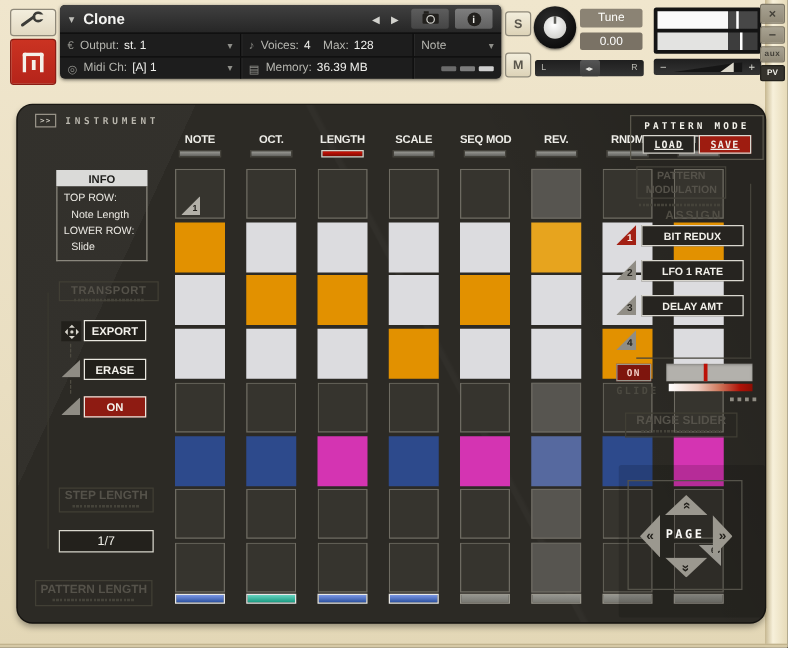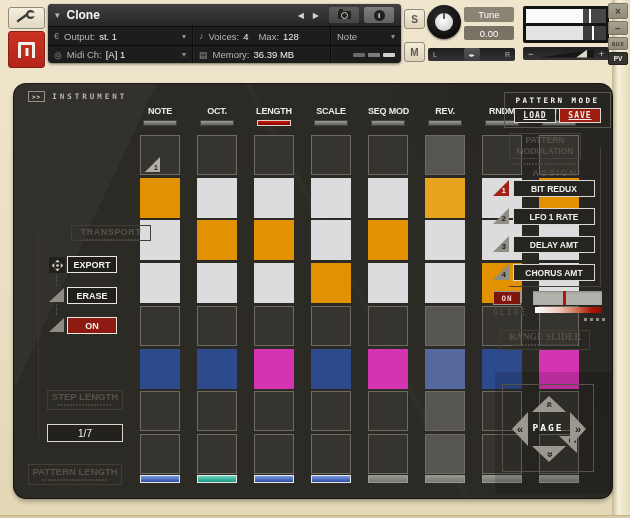--- a/index.html
+++ b/index.html
@@ -142,21 +142,21 @@
   .info-box { position:absolute; left:31px; top:52px; width:73px; }
   .info-hdr { height:13px; background:#dadad8; color:#1d1d1b; font-size:9px; font-weight:bold;
     display:flex; align-items:center; justify-content:center; }
   .info-body { border:1px solid #8a877d; border-top:none; padding:3px 2px 4px; font-size:8.5px; color:#ebe9e3; line-height:13px; }
   .info-line { padding-left:3px; white-space:nowrap; }
   .info-line.indent { padding-left:9px; }
 
   .lab-box { position:absolute; border:1px solid #413f35; color:#55524a; font-weight:bold; text-align:center; }
   .fineprint { display:block; height:2px; margin:1px auto 2px; width:72%;
     background:repeating-linear-gradient(90deg,#45433a 0 2px, rgba(0,0,0,0) 2px 3px); }
-  .t-label { left:33px; top:141px; width:80px; height:16px; font-size:9px; letter-spacing:.5px; line-height:12px;margin-left:24px; }
+  .t-label { left:33px; top:141px; width:80px; height:16px; font-size:9px; letter-spacing:.5px; line-height:12px; }
   .sl-label { left:33px; top:306px; width:76px; height:20px; font-size:9.5px; line-height:12px; }
   .pl-label { left:14px; top:380px; width:94px; height:21px; font-size:9.5px; line-height:13px; }
 
   .panel-btn { position:absolute; width:50px; height:17px; background:#211f1a; border:1px solid #e9e7df;
     color:#f3f1eb; font-size:9px; font-weight:bold; display:flex; align-items:center; justify-content:center; }
   .panel-btn.red { background:#8e1b12; }
   .drag-icon { position:absolute; left:35px; top:173px; width:16px; height:16px; background:#22201b;
     display:flex; align-items:center; justify-content:center; }
   .ramp-icon { position:absolute; width:15px; height:14px; clip-path:polygon(100% 0,100% 100%,0 100%); background:#8f8c84; }
   .dash-v { position:absolute; width:0; border-left:1px dashed #4e4b41; }
@@ -191,21 +191,21 @@
     display:flex; align-items:center; justify-content:center; }
   .glide-lab { position:absolute; left:479px; top:224px; width:30px; font-size:8px; font-weight:bold;
     letter-spacing:2px; color:#4c4a41; }
   .glide-slider { position:absolute; left:519px; top:207px; width:69px; height:14px; background:#b3b1ac;
     box-shadow:inset 0 1px 2px rgba(0,0,0,.25); }
   .glide-marker { position:absolute; left:44%; top:0; width:3px; height:100%; background:#bc1107; }
   .grad-bar { position:absolute; left:521px; top:223px; width:67px; height:6px;
     background:linear-gradient(90deg,#ffffff,#eccabd 35%,#cf6ا4e 60%,#b01208 85%,#8c0e04); }
   .dots { position:absolute; left:570px; top:234px; display:flex; gap:3px; }
   .dots i { width:3px; height:3px; background:#8f8c83; }
-  .range-box { position:absolute; left:486px; top:246px; width:90px; height:20px; font-size:9.5px; line-height:12px;font-family:Liberation Serif, serif; }
+  .range-box { position:absolute; left:486px; top:246px; width:90px; height:20px; font-size:9.5px; line-height:12px; }
   .page-zone { position:absolute; left:481px; top:288px; width:117px; height:122px; background:rgba(0,0,0,.14); border-radius:2px; }
   .page-box { position:absolute; left:488px; top:300px; width:92px; height:88px; border:1px solid #55534a; }
   .page-arrow { position:absolute; background:#9b988f; display:flex; align-items:center; justify-content:center; }
   .page-arrow span { font-size:11px; font-weight:bold; color:#23211c; line-height:1; }
   .pa-up { left:29px; top:11px; width:34px; height:16px; clip-path:polygon(50% 0,100% 100%,0 100%); }
   .pa-up span { transform:rotate(90deg); }
   .pa-down { left:29px; top:61px; width:34px; height:16px; clip-path:polygon(0 0,100% 0,50% 100%); }
   .pa-down span { transform:rotate(-90deg); }
   .pa-left { left:9px; top:27px; width:16px; height:34px; clip-path:polygon(0 50%,100% 0,100% 100%); }
   .pa-right { left:67px; top:27px; width:16px; height:34px; clip-path:polygon(0 0,100% 50%,0 100%); }
@@ -423,20 +423,29 @@
         <div class="pbar blue"></div>
         <div class="pbar teal"></div>
         <div class="pbar blue"></div>
         <div class="pbar blue"></div>
         <div class="pbar gray"></div>
         <div class="pbar gray"></div>
         <div class="pbar gray"></div>
         <div class="pbar gray"></div>
       </div>
 
+    <div class="info-box">
+      <div class="info-hdr">INFO</div>
+      <div class="info-body">
+          <div class="info-line">TOP ROW:</div>
+          <div class="info-line indent">Note Length</div>
+          <div class="info-line">LOWER ROW:</div>
+          <div class="info-line indent">Slide</div>
+        </div>
+    </div>
 
     <div class="thin-v" style="left:24px; top:150px; height:205px;"></div>
     <div class="lab-box t-label">
       <span>TRANSPORT</span>
       <i class="fineprint"></i>
     </div>
 
     <div class="drag-icon">
       <svg width="13" height="13" viewBox="0 0 16 16">
         <path d="M8 1 l3 3 h-6 z M8 15 l3 -3 h-6 z M1 8 l3 -3 v6 z M15 8 l-3 -3 v6 z" fill="#d8d5cc"></path>
@@ -492,21 +501,20 @@
         <div class="slot-row">
           <div class="slot-tag">
             <span>3</span>
           </div>
           <div class="slot-btn">DELAY AMT</div>
         </div>
         <div class="slot-row">
           <div class="slot-tag">
             <span>4</span>
           </div>
-          <div class="slot-btn">CHORUS AMT</div>
         </div>
       </div>
 
     <div class="glide-on mono">ON</div>
     <div class="glide-lab mono">GLIDE</div>
     <div class="glide-slider">
       <div class="glide-marker"></div>
     </div>
     <div class="grad-bar" style="background:linear-gradient(90deg,#ffffff,#eccabd 35%,#cf7a5e 60%,#b01208 85%,#8c0e04);"></div>
     <div class="dots">

